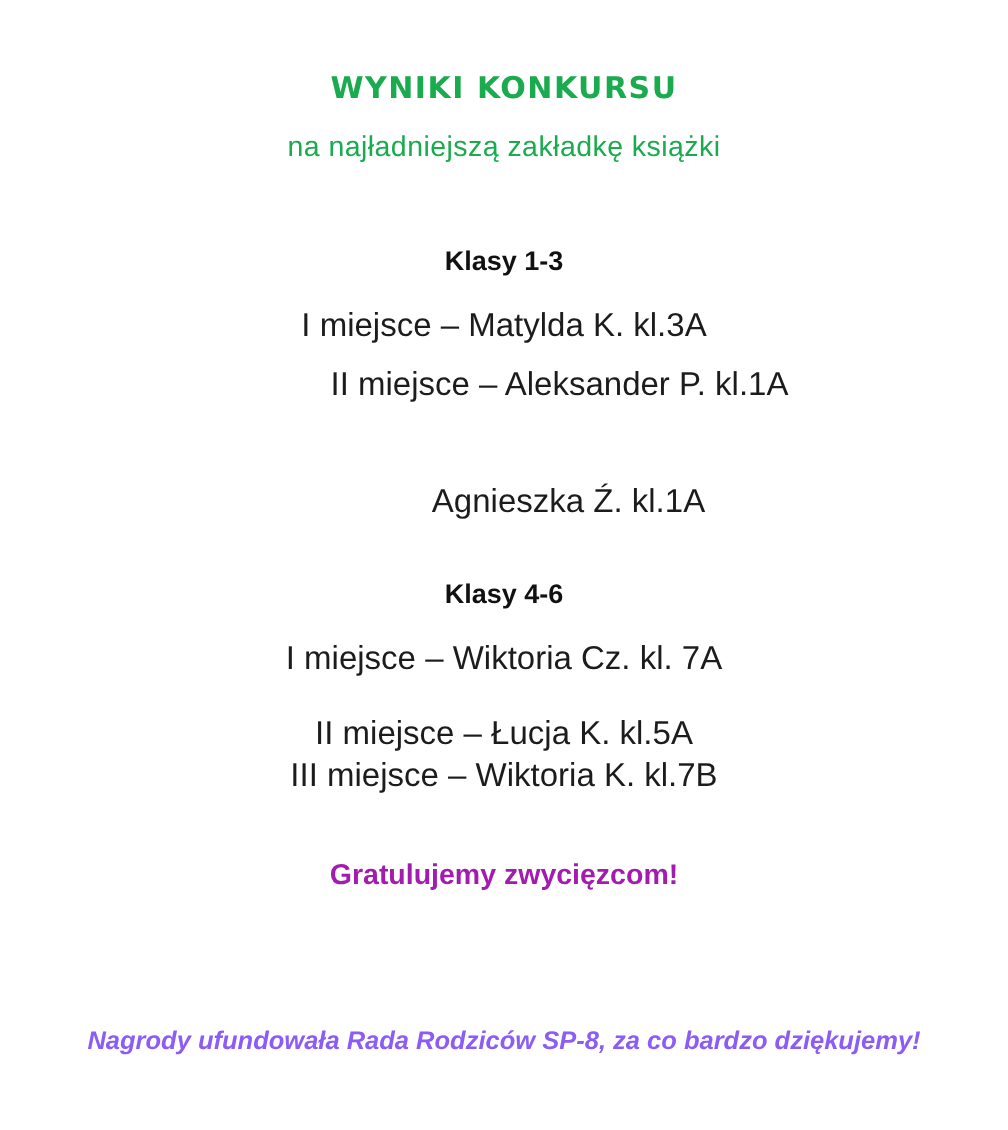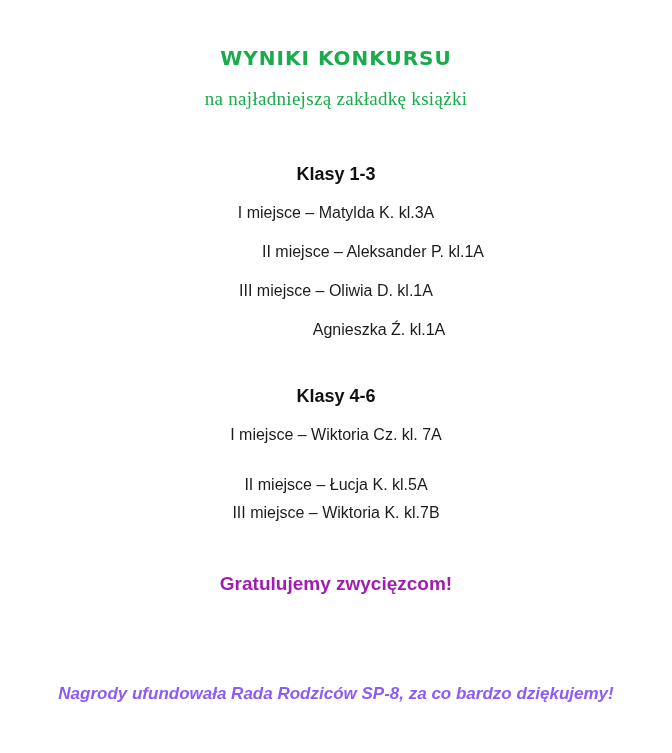--- a/index.html
+++ b/index.html
@@ -25,33 +25,33 @@
     white-space: nowrap;
   }
   .title {
     font-family: "DejaVu Sans", sans-serif;
     font-size: 20px;
     font-weight: 700;
     letter-spacing: 1px;
     color: #1aab4e;
   }
   .subtitle {
-    font-family: Liberation Serif, serif;
+    font-family: Liberation Sans, sans-serif;
     font-size: 19px;
     font-weight: 400;
     letter-spacing: 0.3px;
     color: #1aab4e;
   }
   .heading {
     font-size: 18px;
     font-weight: 700;
     color: #111111;
   }
   .result {
-    font-size: 16px;
+    font-size: 22px;
     font-weight: 400;
     color: #1c1c1c;
   }
   .indent-right {
     transform: translateX(43px);
   }
   .congrats {
     font-size: 19px;
     font-weight: 700;
     color: #a21caf;
@@ -71,21 +71,20 @@
   <h1 class="line title" style="top: 46px;">WYNIKI KONKURSU</h1>
 
   <h2 class="line subtitle" style="top: 88px;">na najładniejszą zakładkę książki</h2>
 
   <h3 class="line heading" style="top: 164px;">Klasy 1-3</h3>
 
   <p class="line result" style="top: 204px;">I miejsce – Matylda K. kl.3A</p>
 
   <p class="line result" style="top: 243px; padding-left: 37px;">II miejsce – Aleksander P. kl.1A</p>
 
-  <p class="line result" style="top: 282px;">III miejsce – Oliwia D. kl.1A</p>
 
   <p class="line result indent-right" style="top: 321px;">Agnieszka Ź. kl.1A</p>
 
   <h3 class="line heading" style="top: 386px;">Klasy 4-6</h3>
 
   <p class="line result" style="top: 426px;">I miejsce – Wiktoria Cz. kl. 7A</p>
 
   <p class="line result" style="top: 476px;">II miejsce – Łucja K. kl.5A</p>
 
   <p class="line result" style="top: 504px;">III miejsce – Wiktoria K. kl.7B</p>

